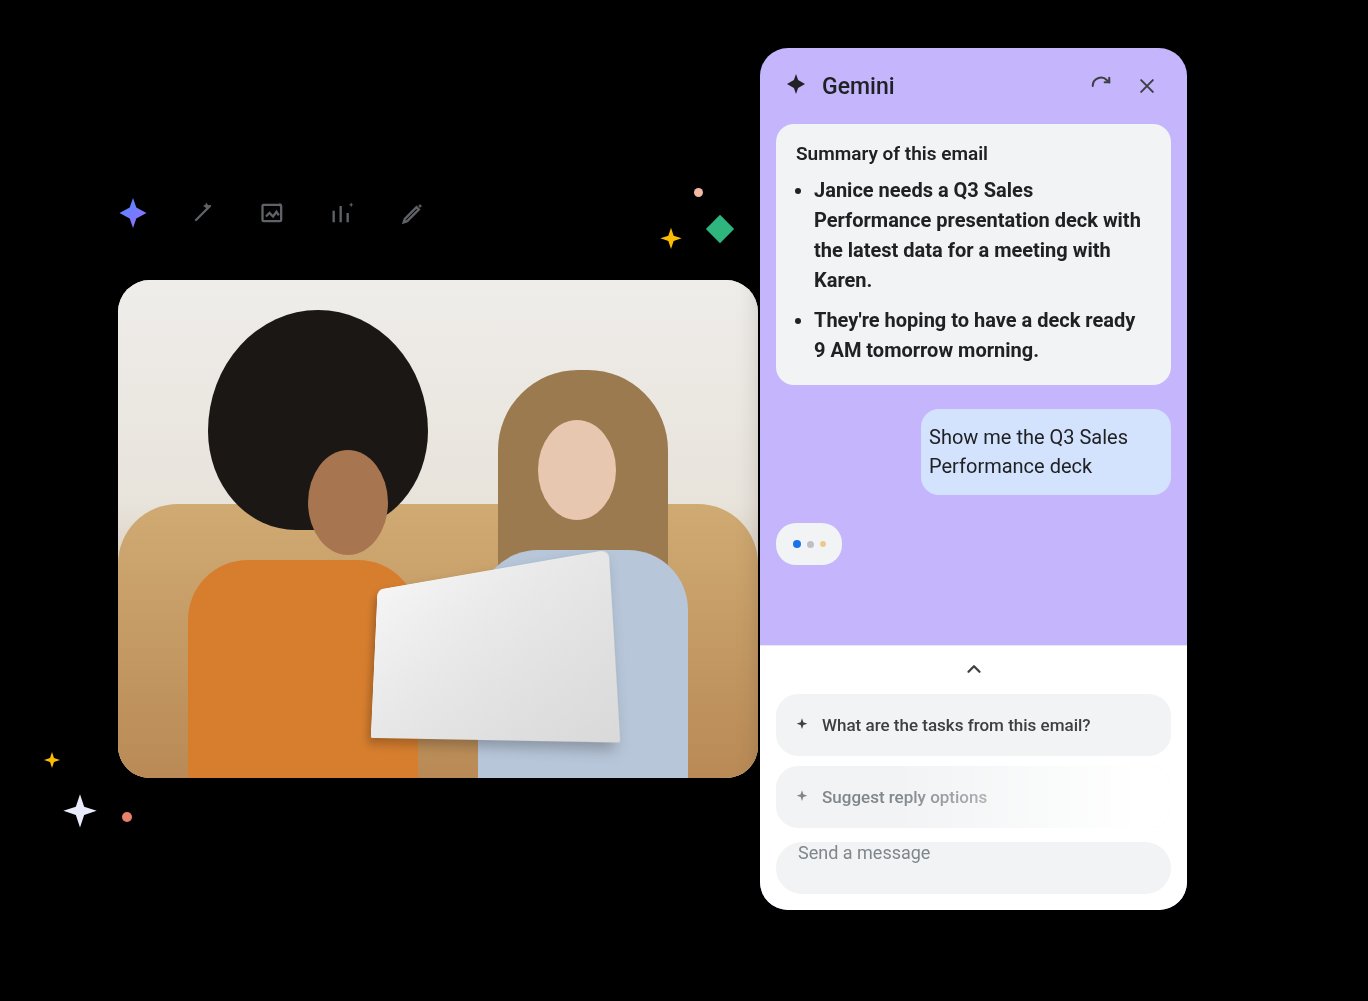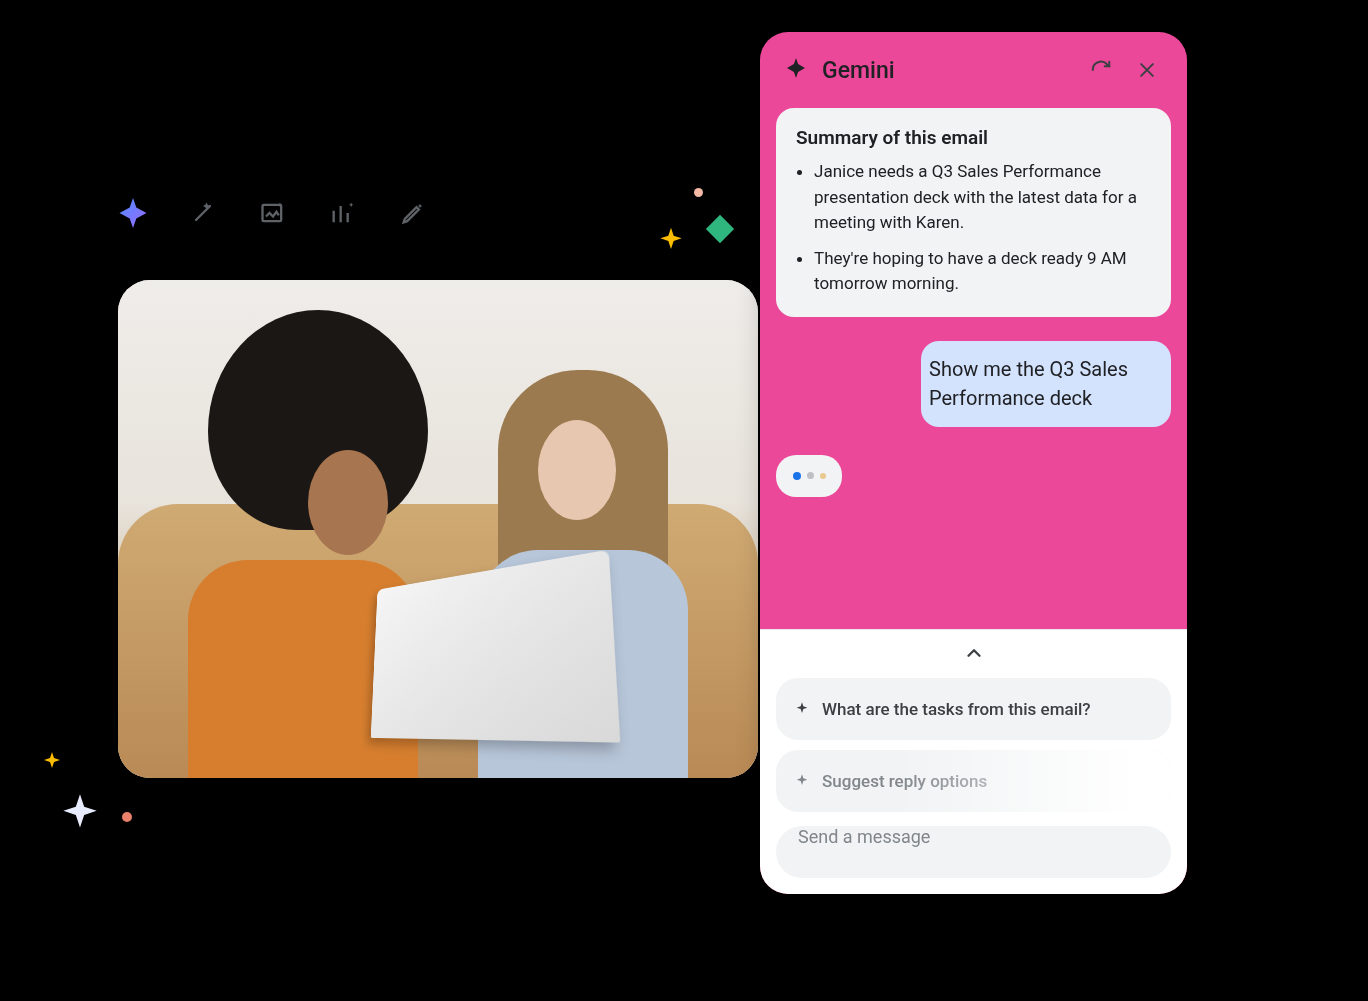--- a/index.html
+++ b/index.html
@@ -69,25 +69,25 @@
     background:linear-gradient(145deg,#f5f5f5,#d9d9d9);
     bottom:40px; left:230px;
     transform: perspective(400px) rotateX(10deg) rotateY(-25deg);
     border-radius:8px 8px 2px 2px;
     box-shadow: -4px 6px 12px rgba(0,0,0,.25);
   }
 
   
   .panel {
     position: absolute;
-    top: 32px;
+    top: 48px;
     left: 760px;
     width: 427px;
     height: 862px;
-    background: #ec4899;
+    background: #c4b5fd;
     border-radius: 28px;
     box-shadow: 0 4px 24px rgba(0,0,0,.18);
     display: flex;
     flex-direction: column;
     overflow: hidden;
   }
   .panel-header {
     display: flex; align-items: center;
     padding: 22px 24px 12px 24px;
     gap: 14px;
@@ -117,23 +117,23 @@
     padding: 18px 29px 20px 20px;
     color: #202124;
   }
   .bubble-ai .title {
     font-size: 19px;
     font-weight: 600;
     margin-bottom: 10px;
   }
   .bubble-ai ul {
     padding-left: 18px;
-    font-size: 17px;
+    font-size: 20px;
     line-height: 1.5;
-    font-weight: 400;
+    font-weight: 700;
   }
   .bubble-ai li { margin-bottom: 10px; }
   .bubble-ai li:last-child { margin-bottom: 0; }
 
   .bubble-user {
     background: #d3e3fd;
     border-radius: 18px;
     padding: 14px 8px;
     color: #202124;
     font-size: 20px;

